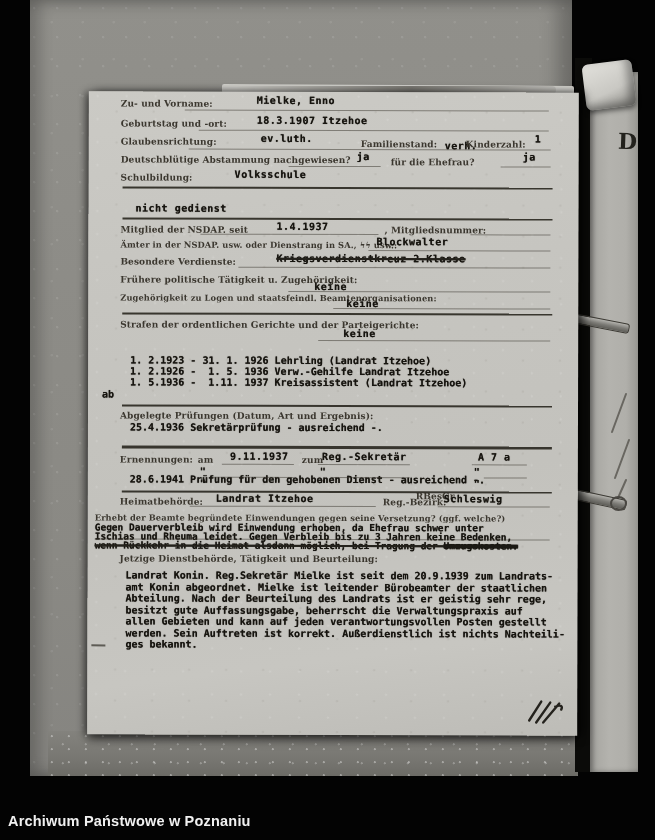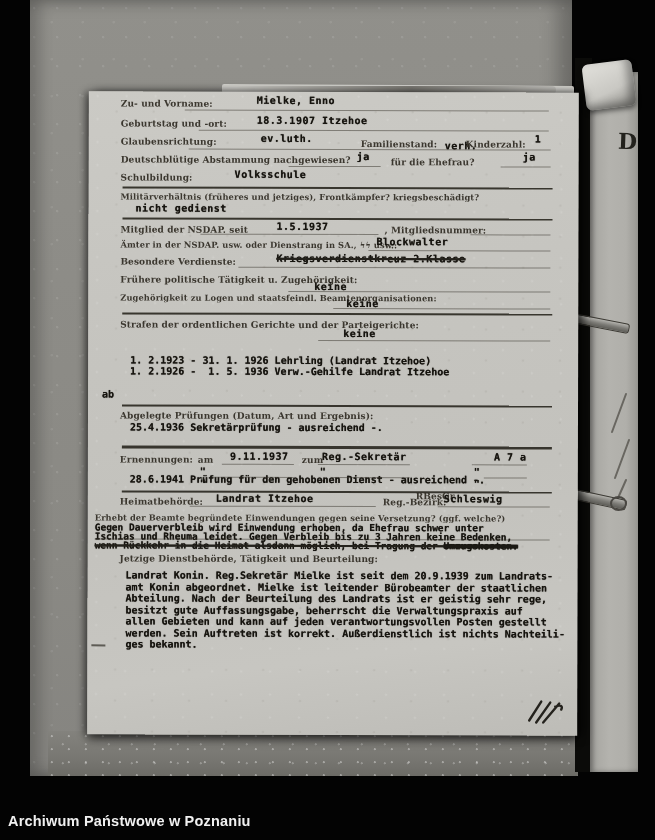--- a/index.html
+++ b/index.html
@@ -116,27 +116,26 @@
     <span class="lbl" style="left:302px;top:65px;">für die Ehefrau?</span>
     <span class="t" style="left:434px;top:59px;">ja</span>
     <div class="rl" style="left:200px;top:74px;width:92px;"></div>
     <div class="rl" style="left:412px;top:74px;width:50px;"></div>
 
     <span class="lbl" style="left:32px;top:81px;">Schulbildung:</span>
     <span class="t" style="left:146px;top:77px;">Volksschule</span>
 
     <div class="hr" style="top:95px;"></div>
 
-    <span class="lbl sm" style="left:32px;top:100px;">Militärverhältnis (früheres und jetziges), Frontkämpfer?  kriegsbeschädigt?</span>
     <span class="t" style="left:47px;top:111px;">nicht gedienst</span>
 
     <div class="hr" style="top:126px;"></div>
 
     <span class="lbl" style="left:32px;top:133px;">Mitglied der NSDAP. seit</span>
-    <span class="t" style="left:188px;top:129px;">1.5.1937</span>
+    <span class="t" style="left:188px;top:129px;">1.4.1937</span>
     <span class="lbl" style="left:296px;top:133px;">, Mitgliedsnummer:</span>
     <div class="rl" style="left:112px;top:142px;width:178px;"></div>
     <div class="rl" style="left:382px;top:142px;width:80px;"></div>
 
     <span class="lbl sm" style="left:32px;top:148px;">Ämter in der NSDAP. usw. oder Dienstrang in SA., ϟϟ usw.:</span>
     <span class="t" style="left:288px;top:144px;">Blockwalter</span>
     <div class="rl" style="left:280px;top:158px;width:182px;"></div>
 
     <span class="lbl" style="left:32px;top:165px;">Besondere Verdienste:</span>
     <span class="t struck" style="left:188px;top:161px;">Kriegsverdienstkreuz 2.Klasse</span>
@@ -151,37 +150,38 @@
     <div class="rl" style="left:245px;top:216px;width:217px;"></div>
 
     <div class="hr" style="top:221px;"></div>
 
     <span class="lbl" style="left:32px;top:228px;">Strafen der ordentlichen Gerichte und der Parteigerichte:</span>
     <span class="t" style="left:255px;top:236px;">keine</span>
     <div class="rl" style="left:230px;top:248px;width:232px;"></div>
 
     <span class="t nosp" style="left:42px;top:263px;">1. 2.1923 - 31. 1. 1926 Lehrling (Landrat Itzehoe)</span>
     <span class="t nosp" style="left:42px;top:274px;">1. 2.1926 -  1. 5. 1936 Verw.-Gehilfe Landrat Itzehoe</span>
+    <span class="t nosp" style="left:42px;top:285px;">1. 5.1936 -  1.11. 1937 Kreisassistent (Landrat Itzehoe)</span>
     <span class="t nosp" style="left:14px;top:297px;">ab</span>
 
     <div class="hr" style="top:313px;"></div>
 
     <span class="lbl" style="left:32px;top:319px;">Abgelegte Prüfungen (Datum, Art und Ergebnis):</span>
     <span class="t nosp" style="left:42px;top:330px;">25.4.1936 Sekretärprüfung - ausreichend -.</span>
     <span class="t nosp" style="left:42px;top:341px;margin-top:41px;">28.6.1941 Prüfung für den gehobenen Dienst - ausreichend -.</span>
 
     <div class="hr heavy" style="top:354px;"></div>
 
     <span class="lbl" style="left:32px;top:363px;">Ernennungen:</span>
     <span class="lbl" style="left:110px;top:363px;">am</span>
     <span class="t" style="left:142px;top:359px;">9.11.1937</span>
     <span class="lbl" style="left:214px;top:363px;">zum</span>
     <span class="t" style="left:234px;top:359px;">Reg.-Sekretär</span>
     <span class="lbl" style="left:328px;top:363px;margin-top:36px;">RBesGr.</span>
-    <span class="t" style="left:390px;top:359px;margin-left:16px;">A 7 a</span>
+    <span class="t" style="left:390px;top:359px;">A 7 a</span>
     <div class="rl" style="left:134px;top:372px;width:72px;"></div>
     <div class="rl" style="left:230px;top:372px;width:92px;"></div>
     <div class="rl" style="left:384px;top:372px;width:55px;"></div>
 
     <span class="t" style="left:112px;top:374px;">"</span>
     <span class="t" style="left:232px;top:374px;">"</span>
     <span class="t" style="left:386px;top:374px;">"</span>
     <div class="rl" style="left:124px;top:385px;width:82px;"></div>
     <div class="rl" style="left:244px;top:385px;width:78px;"></div>
     <div class="rl" style="left:396px;top:385px;width:43px;"></div>

